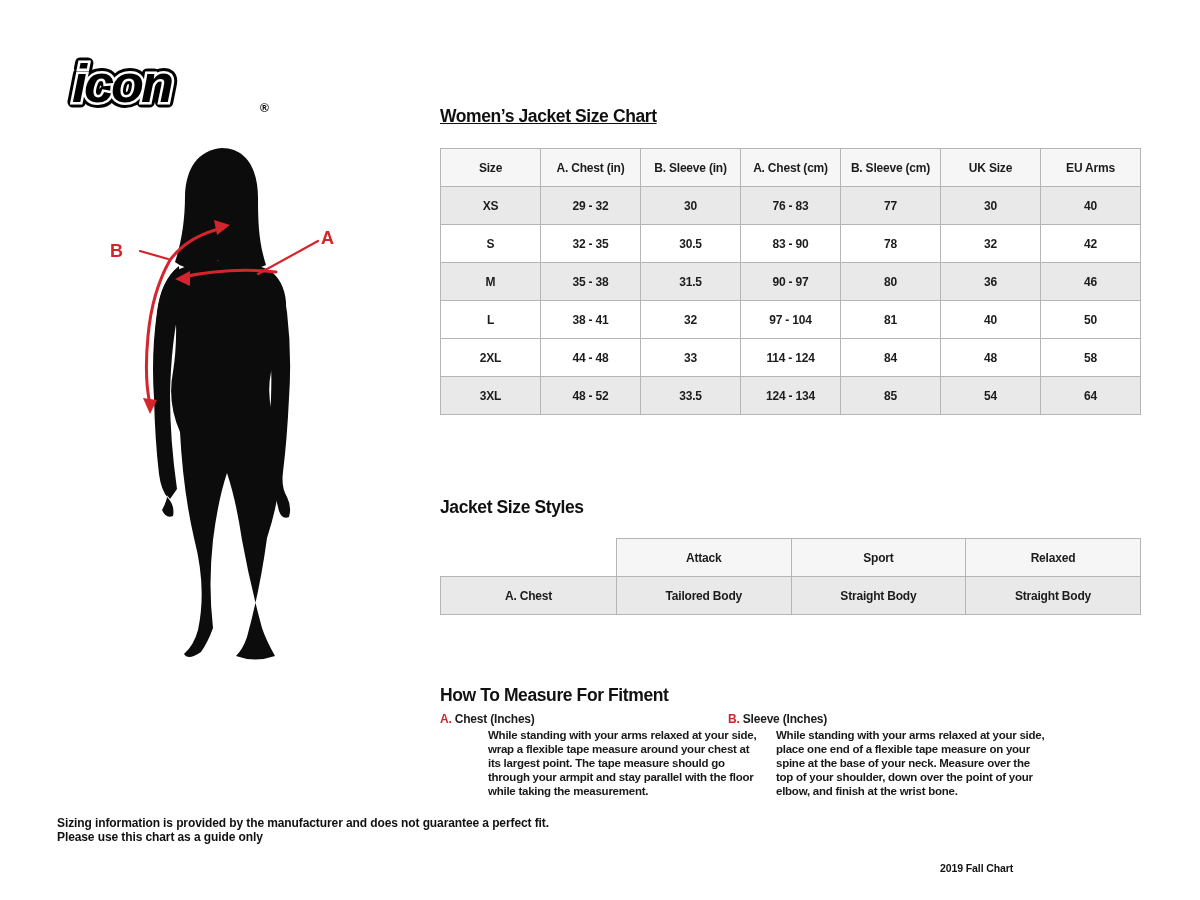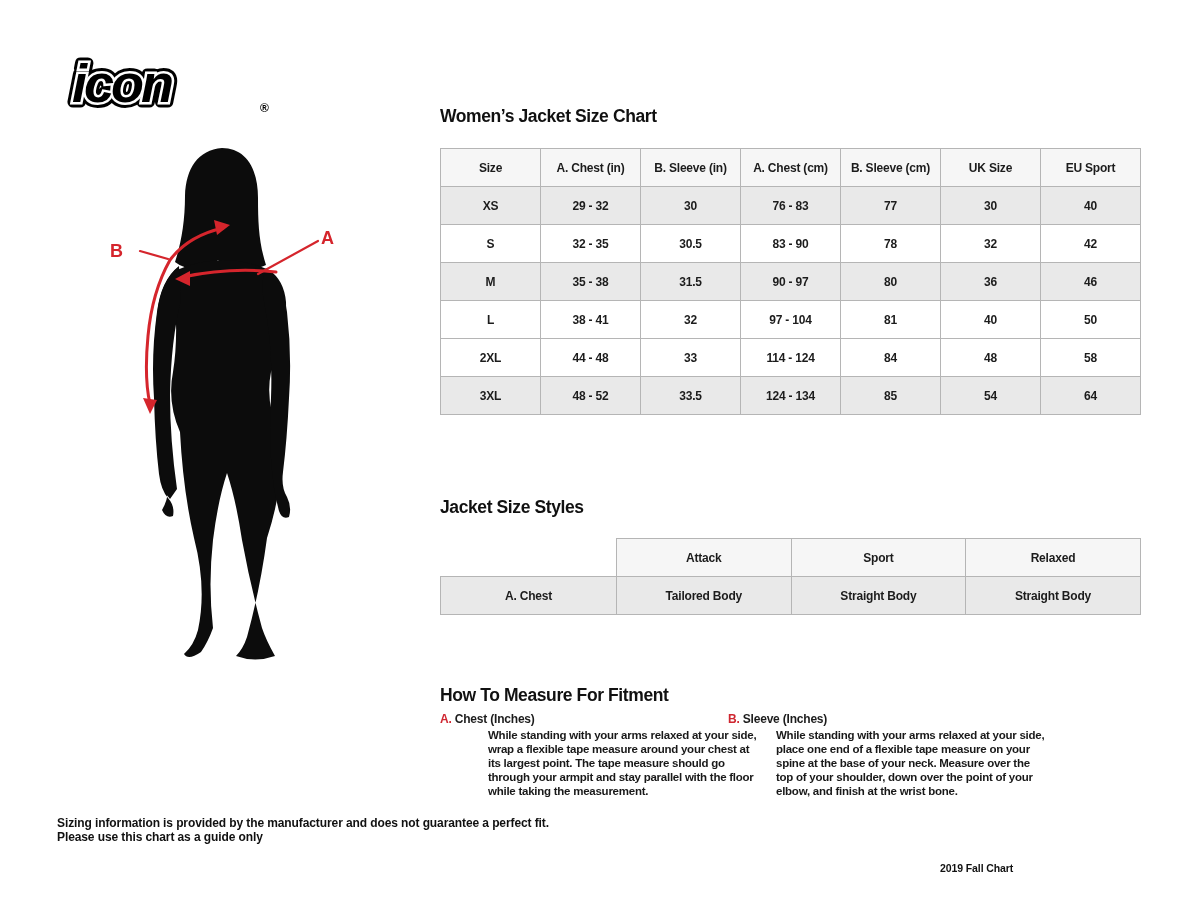--- a/index.html
+++ b/index.html
@@ -4,21 +4,21 @@
 <style>
   * { margin:0; padding:0; box-sizing:border-box; }
   html,body { width:1200px; height:900px; background:#ffffff; font-family:"Liberation Sans", sans-serif; color:#1c1c1c; }
   .page { position:relative; width:1200px; height:900px; background:#ffffff; overflow:hidden; }
 
   
   .logo-wrap { position:absolute; left:64px; top:52px; width:220px; height:64px;text-decoration:underline; }
 
   
   .h1 { position:absolute; left:440px; font-size:17.5px; font-weight:bold; letter-spacing:-0.4px; color:#111; }
-  .h1.sizechart { top:106px; }
+  .h1.sizechart { top:106px;text-decoration:underline; }
   .h1.styles    { top:497px; }
   .h1.measure   { top:685px; }
 
   
   table { border-collapse:collapse; table-layout:fixed; position:absolute; left:440px; width:700px; }
   .t1 { top:148px; }
   .t2 { top:538px; }
   th, td { border:1px solid #b5b5b5; height:38px; text-align:center; vertical-align:middle;
            font-size:12px; font-weight:bold; letter-spacing:-0.2px; color:#1c1c1c; }
   .t1 col { width:100px; }
@@ -115,21 +115,21 @@
         <col>
       </colgroup>
     <tbody>
         <tr class="hd">
       <th>Size</th>
       <th>A. Chest (in)</th>
       <th>B. Sleeve (in)</th>
       <th>A. Chest (cm)</th>
       <th>B. Sleeve (cm)</th>
       <th>UK Size</th>
-      <th>EU Sport</th>
+      <th>EU Arms</th>
     </tr>
     <tr class="gray">
       <td>XS</td>
       <td>29 - 32</td>
       <td>30</td>
       <td>76 - 83</td>
       <td>77</td>
       <td>30</td>
       <td>40</td>
     </tr>

